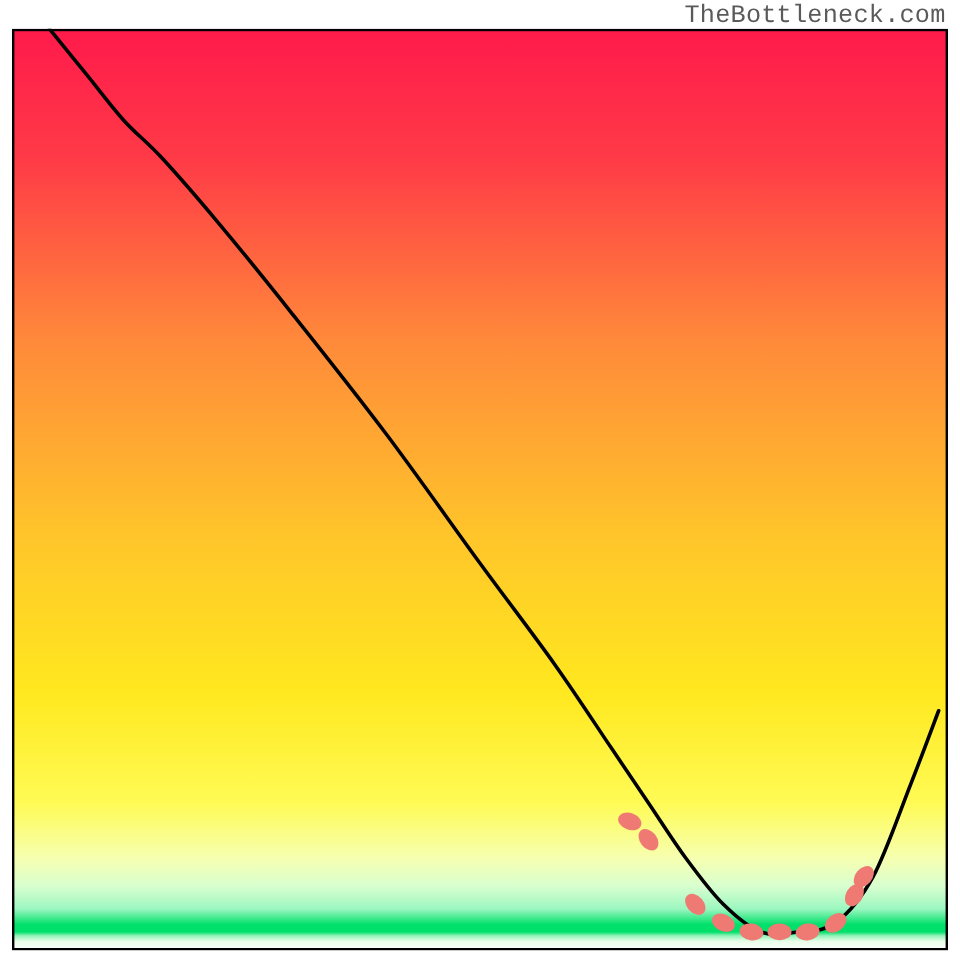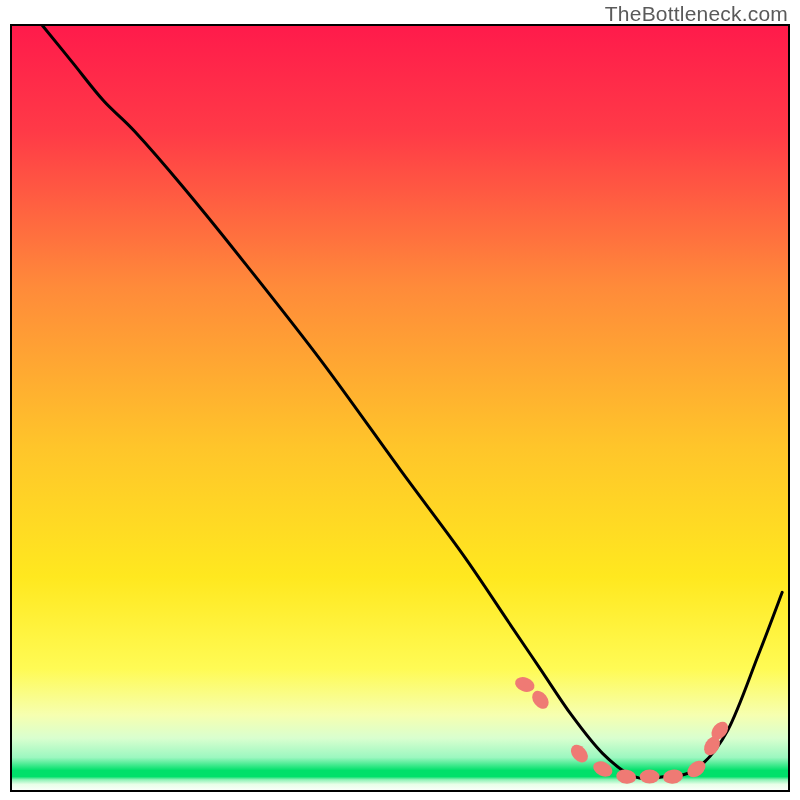--- a/index.html
+++ b/index.html
@@ -20,20 +20,21 @@
     box-sizing: border-box;
   }
   .watermark {
     position: absolute;
     right: 12px;
     top: 2px;
     font-size: 21px;
     font-weight: 500;
     color: #5a5a5a;
     letter-spacing: 0.2px;
+    font-family: Liberation Mono, monospace;
   }
   svg {
     display: block;
   }
 </style>
 </head>
 <body>
 
 <div class="watermark">TheBottleneck.com</div>
 

